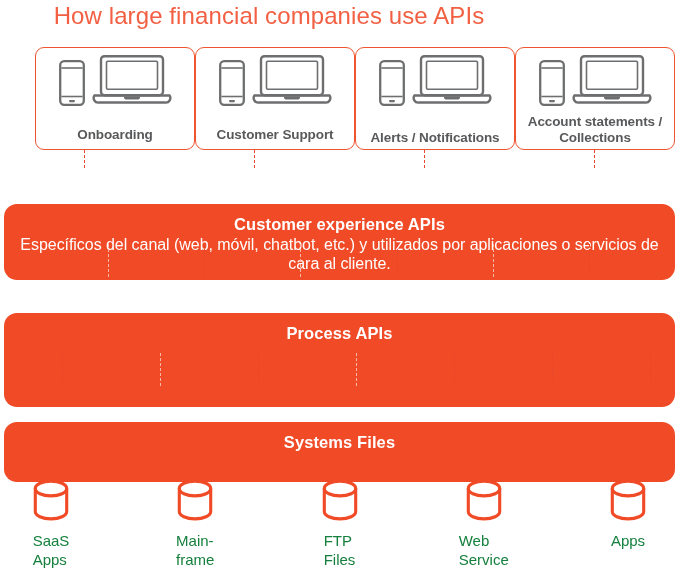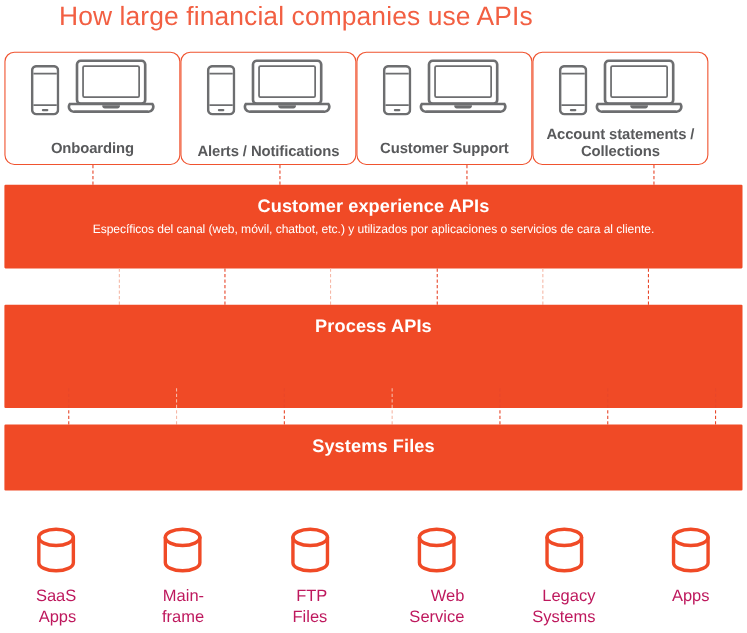--- a/index.html
+++ b/index.html
@@ -30,21 +30,21 @@
   }
 
   
   #channel-row {
     position: absolute;
     top: 47px;
     left: 4px;
     width: 671px;
     height: 110px;
     display: flex;
-    justify-content: flex-start;
+    justify-content: flex-end;
   }
   .channel-box {
     width: 160px;
     height: 103px;
     box-sizing: border-box;
     border: 1.4px solid #F0532F;
     border-radius: 9px;
     background: #ffffff;
     position: relative;
   }
@@ -93,33 +93,34 @@
     border-left-color: #F6B8A7;
   }
 
   
   .api-band {
     position: absolute;
     left: 4px;
     width: 671px;
     box-sizing: border-box;
     background: #F04A26;
-    border-radius: 1px;
+    border-radius: 13px;
     color: #ffffff;
     text-align: center;
     padding: 9px 8px 8px 8px;
+    margin-top: 36px;
   }
   .band-title {
     font-size: 16.5px;
     font-weight: bold;
     line-height: 22px;
     letter-spacing: 0.1px;
   }
   .band-desc {
-    font-size: 11px;
+    font-size: 16px;
     font-weight: normal;
     line-height: 18.5px;
     letter-spacing: -0.05px;
     margin-top: 1px;
   }
 
   #band-cx  { top: 168px; height: 76px; }
   #band-px  { top: 277px; height: 94px; }
   #band-sx  { top: 386px; height: 60px; }
 
@@ -139,24 +140,24 @@
     width: 82px;
     display: flex;
     flex-direction: column;
     align-items: center;
   }
   .cylinder-icon {
     display: block;
   }
   .backend-label {
     margin-top: 5px;
-    text-align: right;
+    text-align: left;
     font-size: 15px;
     font-weight: 300;
-    color: #be185d;
+    color: #15803d;
     line-height: 19px;
     white-space: pre-line;
   }
 </style>
 </head>
 <body>
 
 <div id="page-title">How large financial companies use APIs</div>
 
 <div id="channel-row">
@@ -195,22 +196,21 @@
       </span>
       <span>
         <svg width="80" height="52" viewBox="0 0 80 52">
           <rect x="9" y="2.2" width="62" height="39" rx="3.4" ry="3.4" fill="none" stroke="#6D6E70" stroke-width="2.4"></rect>
           <rect x="14.5" y="7.2" width="51" height="28" rx="1.2" ry="1.2" fill="none" stroke="#6D6E70" stroke-width="1.6"></rect>
           <path d="M2.5,41.5 h75 a4.5,4.5 0 0 1 -4.5,7 h-66 a4.5,4.5 0 0 1 -4.5,-7 z" fill="none" stroke="#6D6E70" stroke-width="2.4"></path>
           <path d="M32,42.6 h16 a2.4,2.4 0 0 1 -2.4,3 h-11.2 a2.4,2.4 0 0 1 -2.4,-3 z" fill="#6D6E70"></path>
         </svg>
       </span>
     </div>
-    <div class="channel-label two-line">Alerts /
-Notifications</div>
+    <div class="channel-label">Customer Support</div>
   </div>
 
   <div class="channel-box">
     <div class="devices">
       <span>
         <svg width="26" height="46" viewBox="0 0 26 46">
           <rect x="1.2" y="1.2" width="23.6" height="43.6" rx="4" ry="4" fill="none" stroke="#6D6E70" stroke-width="2.3"></rect>
           <line x1="2.4" y1="8" x2="23.6" y2="8" stroke="#6D6E70" stroke-width="1.6"></line>
           <line x1="2.4" y1="36.5" x2="23.6" y2="36.5" stroke="#6D6E70" stroke-width="1.6"></line>
           <rect x="10" y="40" width="6" height="2.2" rx="1.1" fill="#6D6E70"></rect>
@@ -218,21 +218,22 @@
       </span>
       <span>
         <svg width="80" height="52" viewBox="0 0 80 52">
           <rect x="9" y="2.2" width="62" height="39" rx="3.4" ry="3.4" fill="none" stroke="#6D6E70" stroke-width="2.4"></rect>
           <rect x="14.5" y="7.2" width="51" height="28" rx="1.2" ry="1.2" fill="none" stroke="#6D6E70" stroke-width="1.6"></rect>
           <path d="M2.5,41.5 h75 a4.5,4.5 0 0 1 -4.5,7 h-66 a4.5,4.5 0 0 1 -4.5,-7 z" fill="none" stroke="#6D6E70" stroke-width="2.4"></path>
           <path d="M32,42.6 h16 a2.4,2.4 0 0 1 -2.4,3 h-11.2 a2.4,2.4 0 0 1 -2.4,-3 z" fill="#6D6E70"></path>
         </svg>
       </span>
     </div>
-    <div class="channel-label">Customer Support</div>
+    <div class="channel-label two-line">Alerts /
+Notifications</div>
   </div>
 
   <div class="channel-box">
     <div class="devices">
       <span>
         <svg width="26" height="46" viewBox="0 0 26 46">
           <rect x="1.2" y="1.2" width="23.6" height="43.6" rx="4" ry="4" fill="none" stroke="#6D6E70" stroke-width="2.3"></rect>
           <line x1="2.4" y1="8" x2="23.6" y2="8" stroke="#6D6E70" stroke-width="1.6"></line>
           <line x1="2.4" y1="36.5" x2="23.6" y2="36.5" stroke="#6D6E70" stroke-width="1.6"></line>
           <rect x="10" y="40" width="6" height="2.2" rx="1.1" fill="#6D6E70"></rect>
@@ -332,30 +333,20 @@
     <span class="cylinder-icon">
       <svg width="40" height="44" viewBox="0 0 40 44">
         <path d="M4.3,10.5 v23 a15.7,7.4 0 0 0 31.4,0 v-23" fill="none" stroke="#F04A26" stroke-width="3.1" stroke-linecap="round"></path>
         <ellipse cx="20" cy="10.5" rx="15.7" ry="7.4" fill="none" stroke="#F04A26" stroke-width="3.1"></ellipse>
       </svg>
     </span>
     <span class="backend-label">Web
 Service</span>
   </div>
 
-  <div class="backend-item">
-    <span class="cylinder-icon">
-      <svg width="40" height="44" viewBox="0 0 40 44">
-        <path d="M4.3,10.5 v23 a15.7,7.4 0 0 0 31.4,0 v-23" fill="none" stroke="#F04A26" stroke-width="3.1" stroke-linecap="round"></path>
-        <ellipse cx="20" cy="10.5" rx="15.7" ry="7.4" fill="none" stroke="#F04A26" stroke-width="3.1"></ellipse>
-      </svg>
-    </span>
-    <span class="backend-label">Legacy
-Systems</span>
-  </div>
 
   <div class="backend-item">
     <span class="cylinder-icon">
       <svg width="40" height="44" viewBox="0 0 40 44">
         <path d="M4.3,10.5 v23 a15.7,7.4 0 0 0 31.4,0 v-23" fill="none" stroke="#F04A26" stroke-width="3.1" stroke-linecap="round"></path>
         <ellipse cx="20" cy="10.5" rx="15.7" ry="7.4" fill="none" stroke="#F04A26" stroke-width="3.1"></ellipse>
       </svg>
     </span>
     <span class="backend-label">Apps</span>
   </div>

